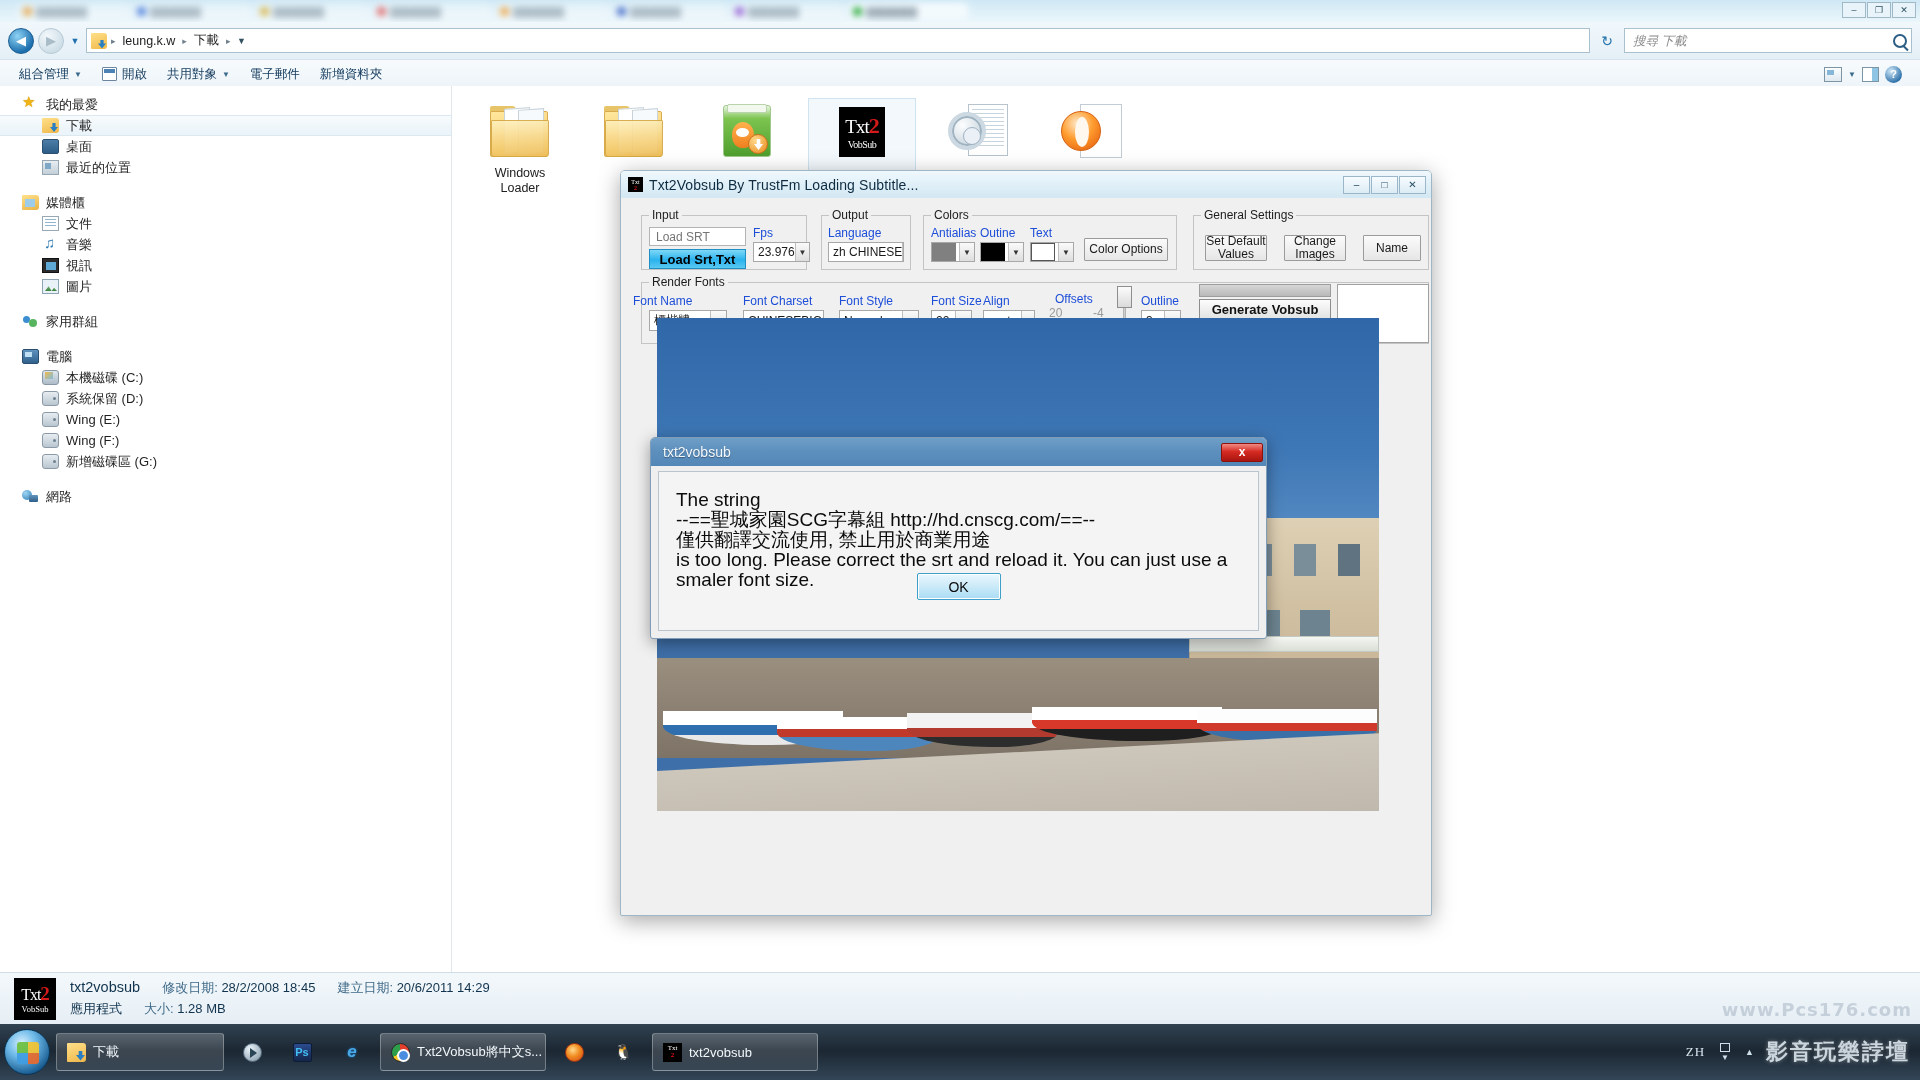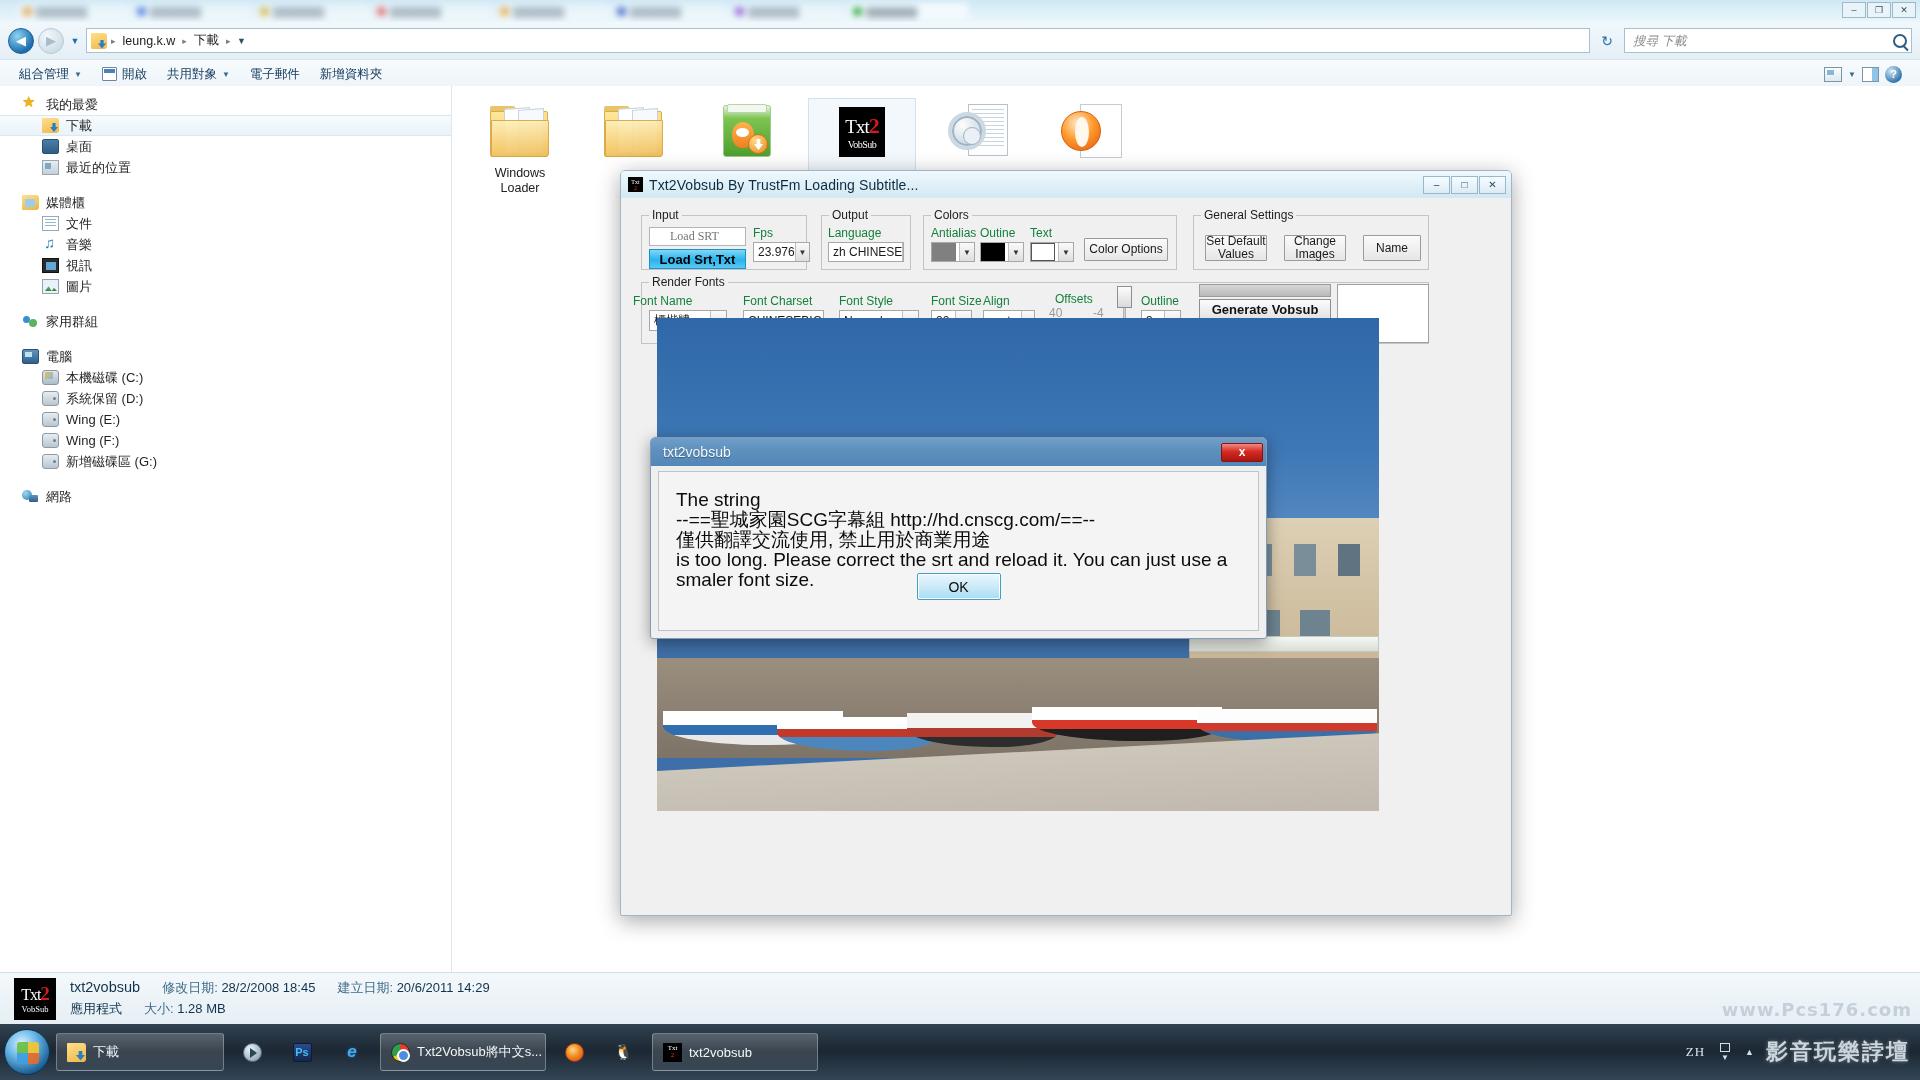--- a/index.html
+++ b/index.html
@@ -248,21 +248,21 @@
   #details-pane .dico .b{font-size:8.5px;margin-top:2px;}
   #details-pane .dtext{ font-size:13px;color:#1b3d57; }
   #details-pane .row1{ display:flex;align-items:baseline;gap:22px;}
   #details-pane .row2{ display:flex;align-items:baseline;gap:22px;margin-top:3px;}
   #details-pane .fname{ font-size:14.5px;color:#11334d;}
   #details-pane .k{ color:#3f6a88; }
   #details-pane .v{ color:#11334d; }
 
   
   #app-window{
-    position:absolute; left:620px; top:170px; width:892px; height:746px;
+    position:absolute; left:620px; top:170px; width:812px; height:746px;
     border:1px solid #9fb6c6;
     background:#f0f0f0;
     box-shadow:0 5px 22px rgba(0,0,0,.35);
     border-radius:5px 5px 2px 2px;
   }
   #app-title{
     height:27px;
     background:linear-gradient(180deg, rgba(238,248,253,.95), rgba(208,231,243,.92));
     border-radius:4px 4px 0 0;
     display:flex; align-items:center; padding:0 2px 0 7px; gap:6px;
@@ -281,24 +281,24 @@
     font-size:10px;color:#2a4d63;
   }
   #app-client{ position:absolute; left:4px; right:4px; top:27px; bottom:4px; background:#f0f0f0; }
 
   
   .gbox{ position:absolute; border:1px solid #c4c4c4; }
   .gbox > .glabel{
     position:absolute; top:-8px; left:7px; background:#f0f0f0; padding:0 3px;
     font-size:12px; color:#1c1c1c;
   }
-  .flabel{ position:absolute; font-size:12px; color:#15803d; white-space:nowrap;}
+  .flabel{ position:absolute; font-size:12px; color:#1d4ed8; white-space:nowrap;}
   .tinput{
     position:absolute; background:#fff; border:1px solid #b4b4b4;
-    font-size:12px; color:#9a9a9a; padding:2px 20px; font-family:Liberation Serif, serif;
+    font-size:12px; color:#9a9a9a; padding:2px 6px; font-family:Liberation Sans, sans-serif;
     outline:none;
   }
   .combo{
     position:absolute; background:#fff; border:1px solid #a8a8a8;
     display:flex;align-items:center; padding-left:4px;
     font-size:12px;color:#1a1a1a; white-space:nowrap; overflow:hidden;
   }
   .combo .arw{
     margin-left:auto; width:16px; height:100%;
     background:linear-gradient(180deg,#fafafa,#dedede);
@@ -872,21 +872,21 @@
       <span>22</span>
       <span class="arw">▼</span>
     </div>
     <span class="flabel" style="left:358px; top:96px;">Align</span>
     <div class="combo" style="left:358px; top:112px; width:52px; height:21px;">
       <span>center</span>
       <span class="arw">▼</span>
     </div>
 
     <span class="flabel" style="left:430px; top:94px;">Offsets</span>
-    <span class="flabel" style="left:424px; top:108px; color:#9a9a9a;">40</span>
+    <span class="flabel" style="left:424px; top:108px; color:#9a9a9a;">20</span>
     <span class="flabel" style="left:468px; top:108px; color:#9a9a9a;">-4</span>
     <div class="slider" style="left:422px; top:124px; width:66px;">
       <span class="thumb"></span>
     </div>
     <div class="vslider" style="left:494px; top:88px; height:48px;">
       <span class="track"></span>
       <span class="thumb"></span>
     </div>
     <span class="flabel" style="left:516px; top:96px;">Outline</span>
     <div class="combo" style="left:516px; top:112px; width:40px; height:21px;">

